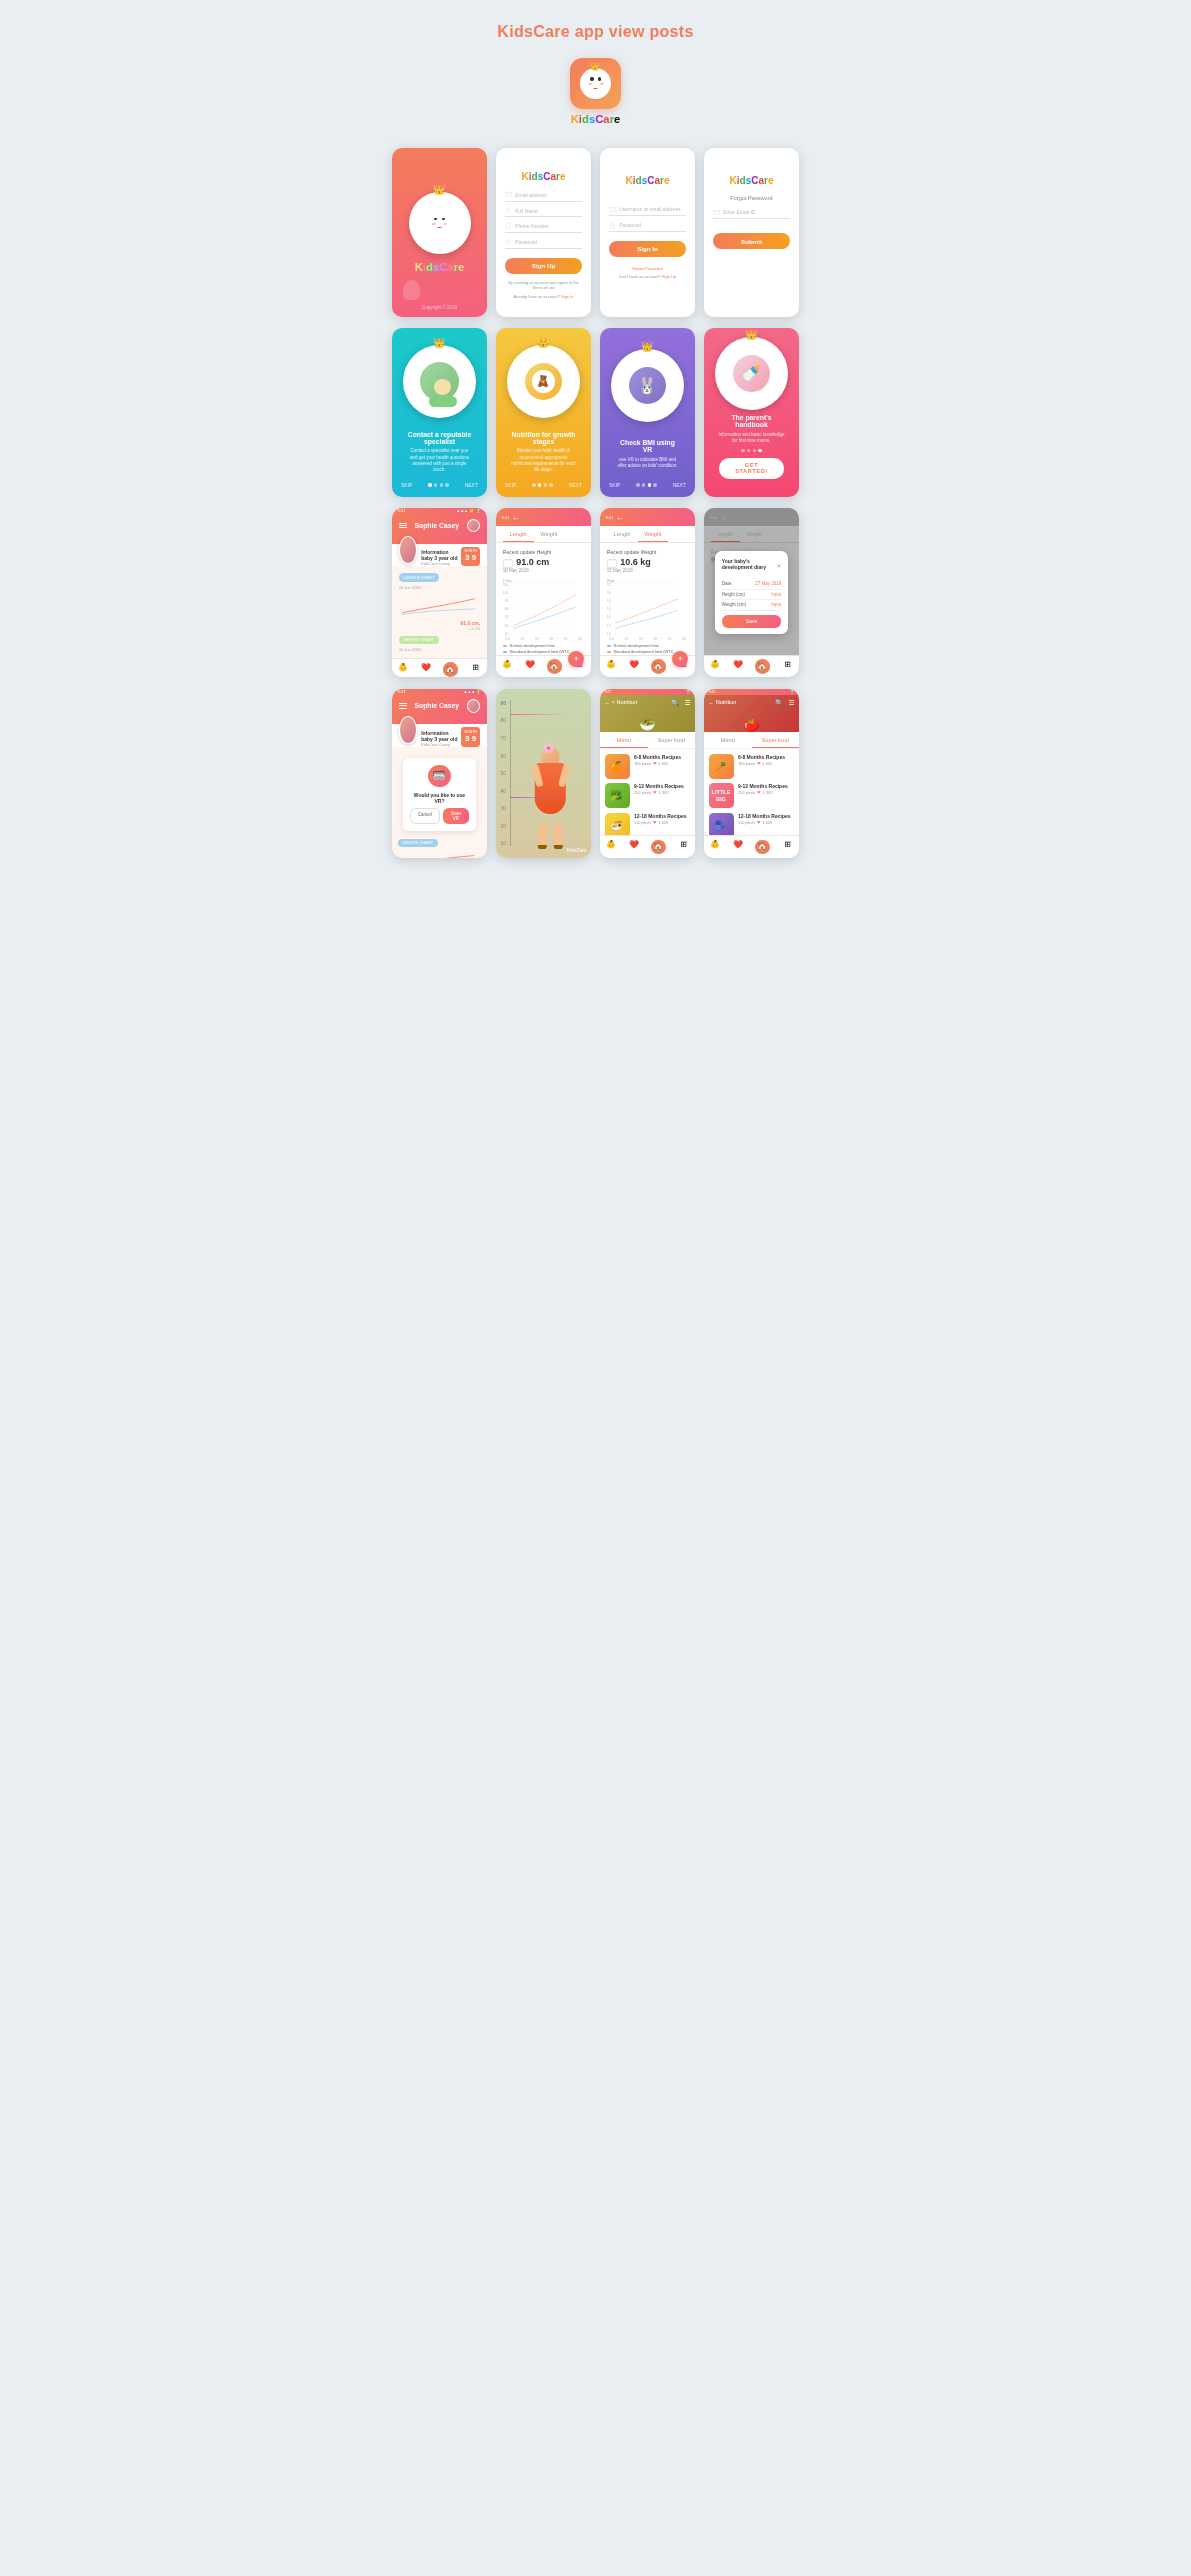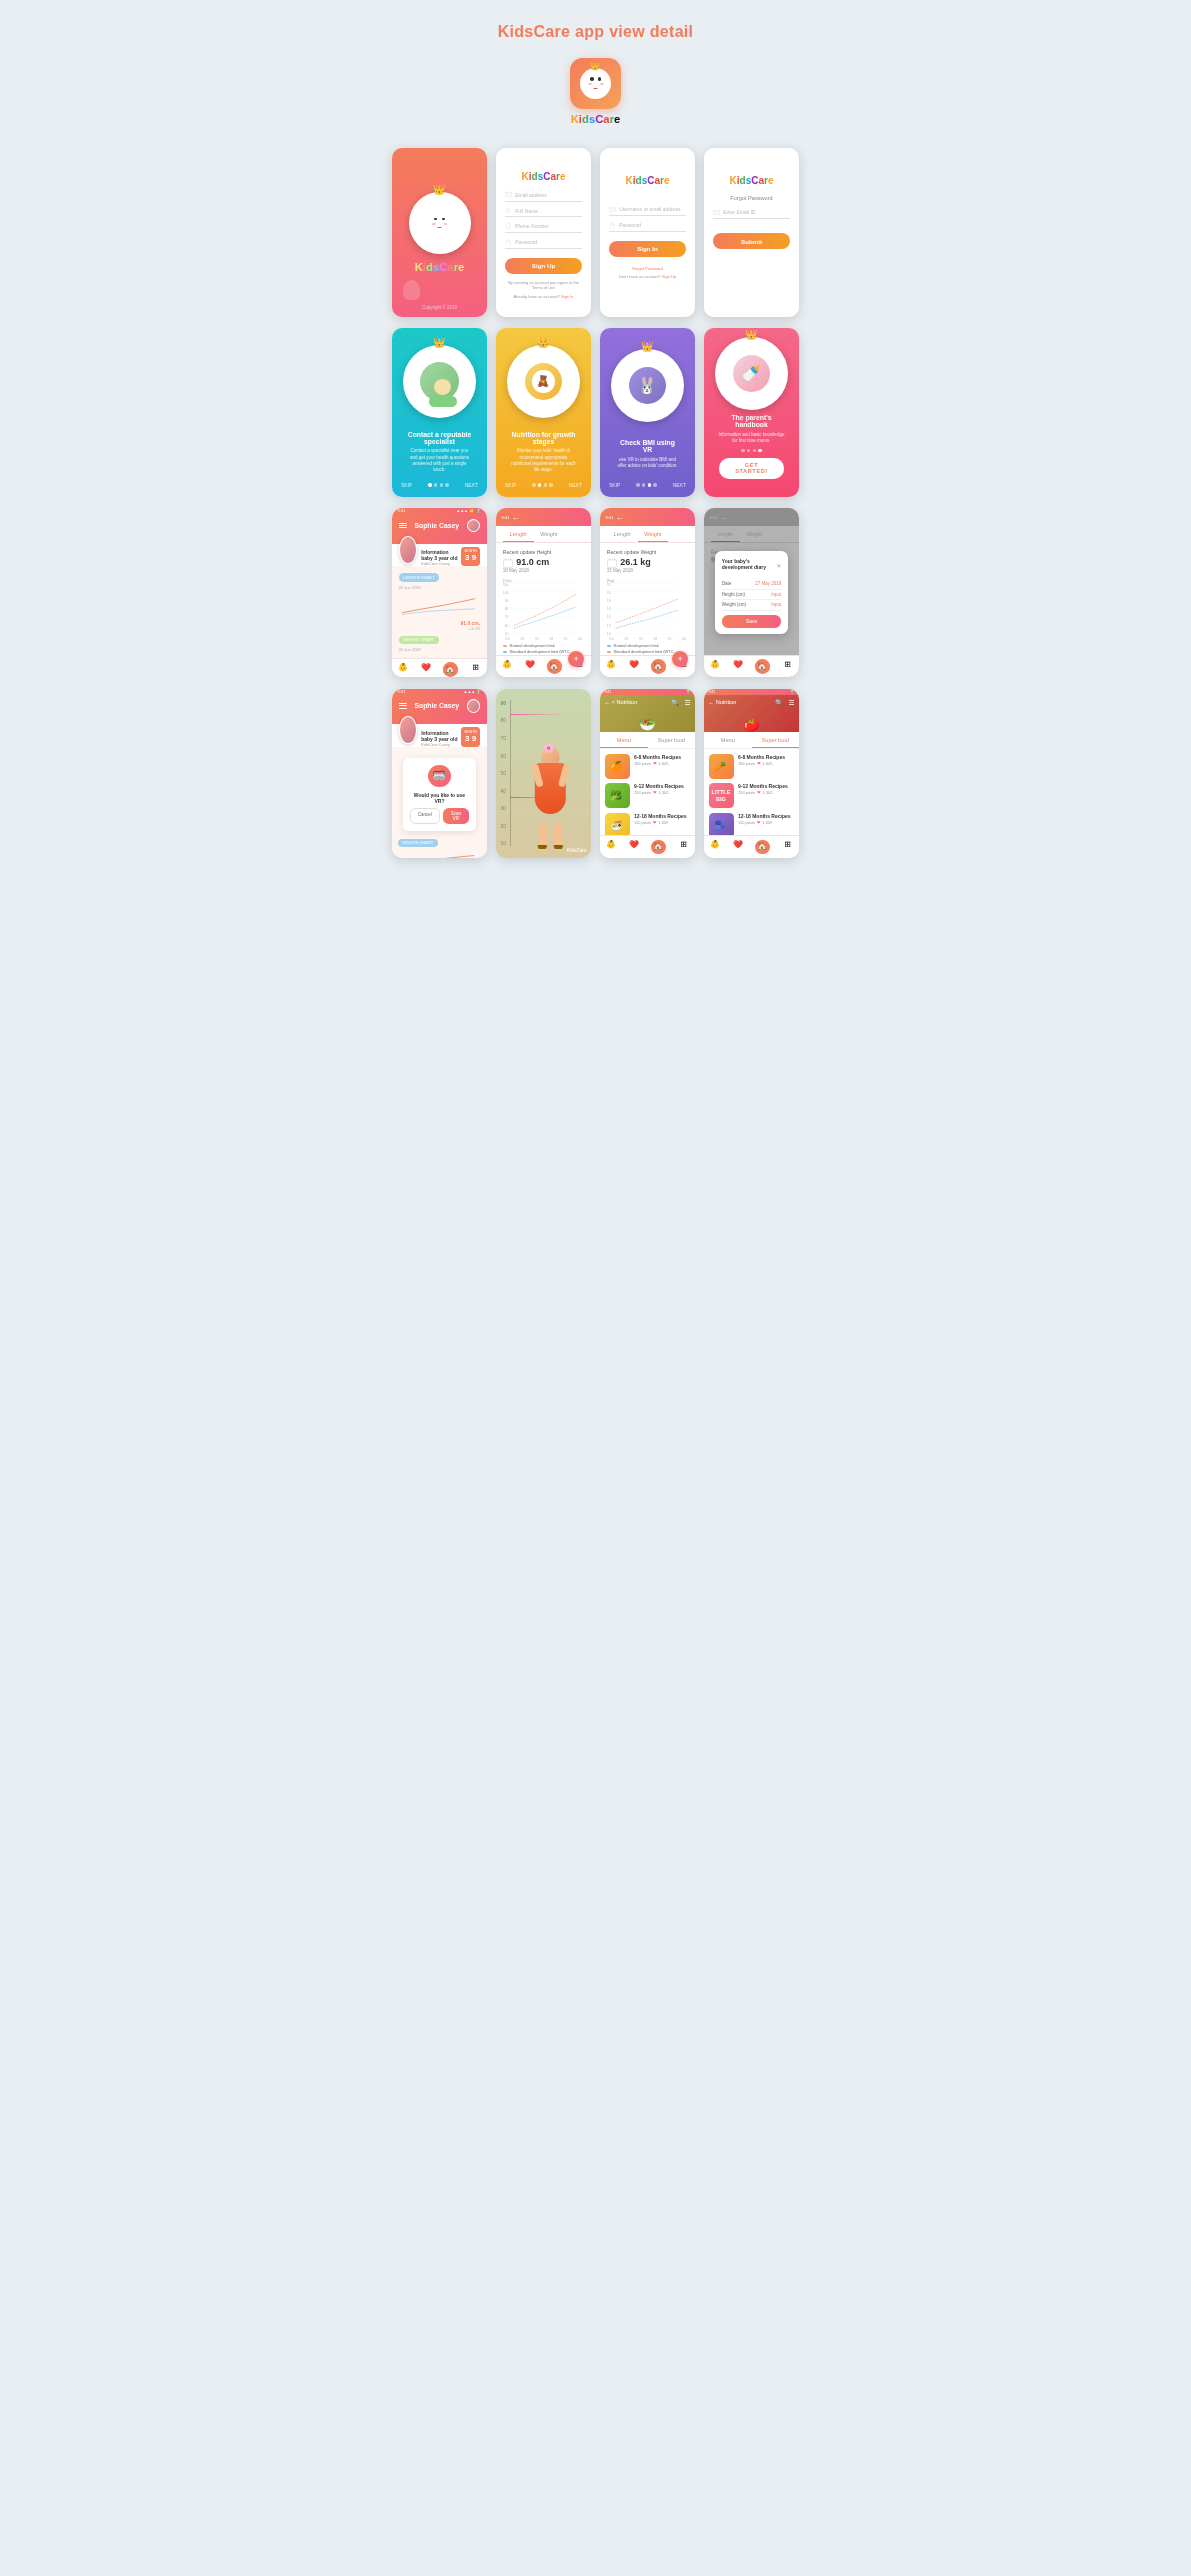--- a/index.html
+++ b/index.html
@@ -691,21 +691,21 @@
     }
 
     .chart-main-area {
       flex: 1;
       position: relative;
     }
   </style>
 </head>
 <body>
 
-<h1 class="page-title">KidsCare app view detail</h1>
+<h1 class="page-title">KidsCare app view posts</h1>
 
 <div class="app-icon-wrapper">
   <div class="app-icon">
     <div class="app-mascot" style="width:31px;height:31px;background:white;border-radius:50%;display:flex;align-items:center;justify-content:center;position:relative;">
       <span style="position:absolute;top:-5.6px;font-size:8px;">👑</span>
       <div style="display:flex;flex-direction:column;align-items:center;">
         <div style="display:flex;gap:4px;margin-bottom:1.7px;">
           <div style="width:3.4px;height:3.4px;background:#333;border-radius:50%;"></div>
           <div style="width:3.4px;height:3.4px;background:#333;border-radius:50%;"></div>
         </div>
@@ -1133,21 +1133,21 @@
       </div>
 
       <div class="chart-content">
         <div class="recent-update">Recent update Weight</div>
         <div style="display:flex;align-items:center;gap:3.4px;">
           <svg width="10" height="10" viewBox="0 0 18 18">
               <rect x="1" y="3" width="16" height="14" rx="2" stroke="#ccc" stroke-width="1" fill="none"></rect>
               <line x1="5" y1="1" x2="5" y2="5" stroke="#ccc" stroke-width="1"></line>
               <line x1="13" y1="1" x2="13" y2="5" stroke="#ccc" stroke-width="1"></line>
             </svg>
-          <div class="big-value">26.1 kg</div>
+          <div class="big-value">10.6 kg</div>
         </div>
         <div class="update-date">15 May 2018</div>
         <div style="font-size:4px;color:#aaa;">(Kg)</div>
         <div class="chart-grid-container">
           <div class="chart-y-axis">
             <div class="chart-y-label">22</div>
             <div class="chart-y-label">20</div>
             <div class="chart-y-label">18</div>
             <div class="chart-y-label">16</div>
             <div class="chart-y-label">14</div>

